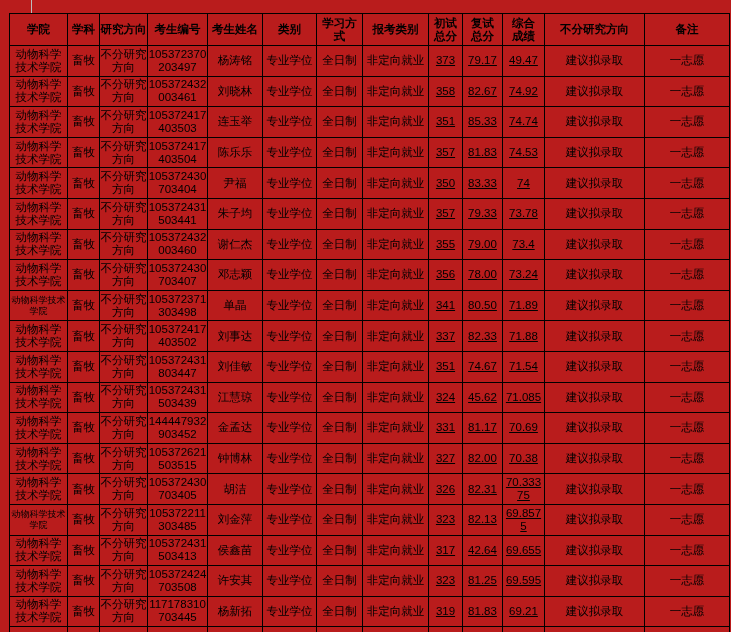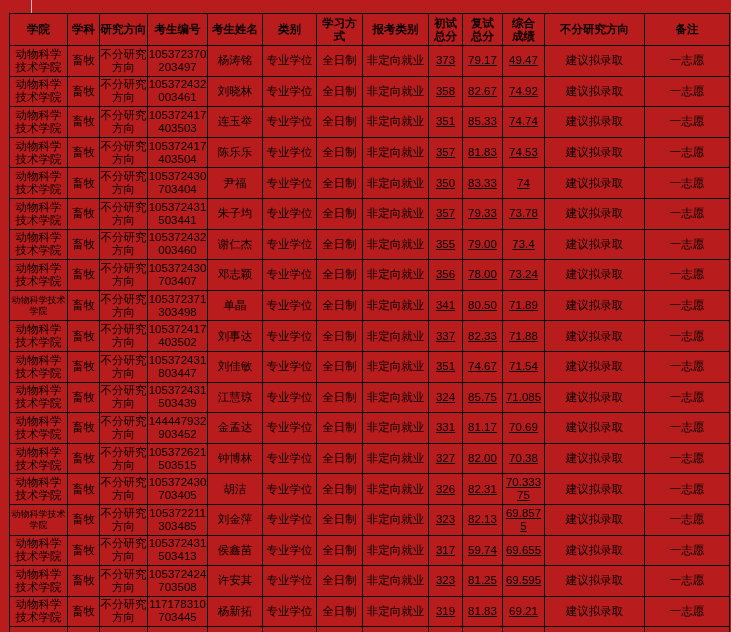--- a/index.html
+++ b/index.html
@@ -262,21 +262,21 @@
         <tr>
           <td class="college-cell">动物科学技术学院</td>
           <td>畜牧</td>
           <td>不分研究方向</td>
           <td>105372431 503439</td>
           <td>江慧琼</td>
           <td>专业学位</td>
           <td>全日制</td>
           <td>非定向就业</td>
           <td class="num">324</td>
-          <td class="num">85.75</td>
+          <td class="num">45.62</td>
           <td class="num">71.085</td>
           <td>建议拟录取</td>
           <td>一志愿</td>
         </tr>
         <tr>
           <td class="college-cell">动物科学技术学院</td>
           <td>畜牧</td>
           <td>不分研究方向</td>
           <td>144447932 903452</td>
           <td>金孟达</td>
@@ -337,21 +337,21 @@
         <tr>
           <td class="college-cell">动物科学技术学院</td>
           <td>畜牧</td>
           <td>不分研究方向</td>
           <td>105372431 503413</td>
           <td>侯鑫苗</td>
           <td>专业学位</td>
           <td>全日制</td>
           <td>非定向就业</td>
           <td class="num">317</td>
-          <td class="num">59.74</td>
+          <td class="num">42.64</td>
           <td class="num">69.655</td>
           <td>建议拟录取</td>
           <td>一志愿</td>
         </tr>
         <tr>
           <td class="college-cell">动物科学技术学院</td>
           <td>畜牧</td>
           <td>不分研究方向</td>
           <td>105372424 703508</td>
           <td>许安其</td>

